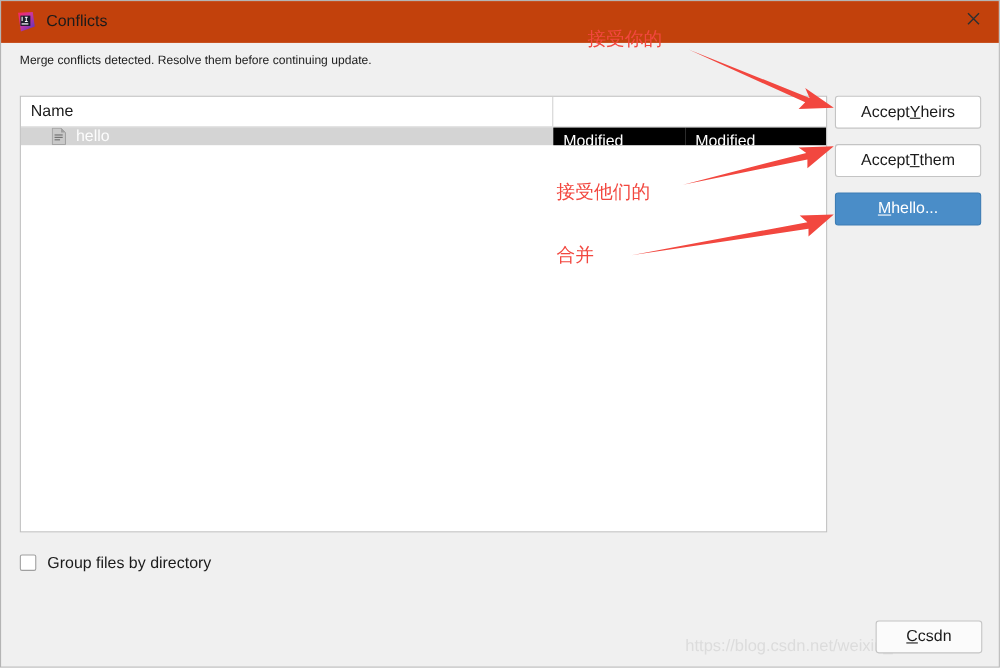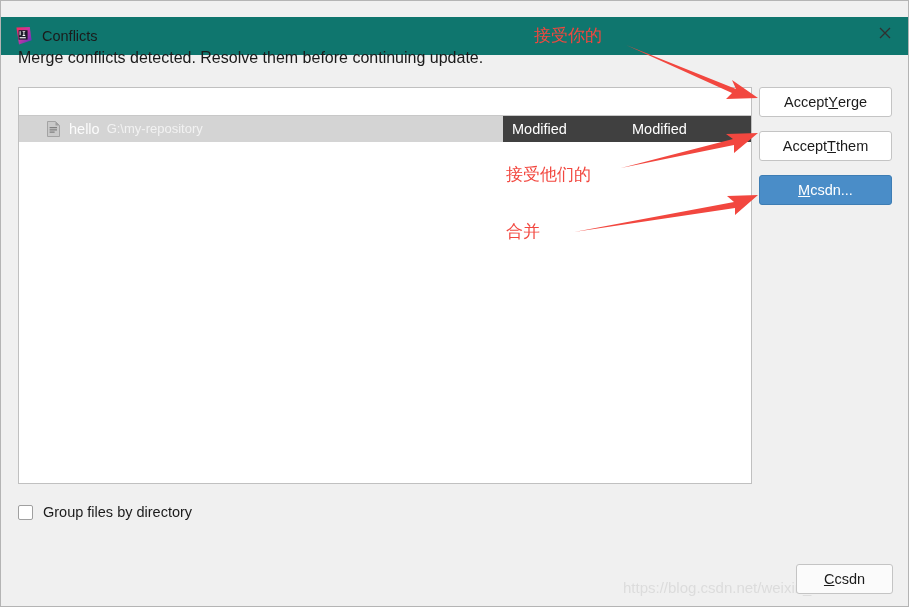--- a/index.html
+++ b/index.html
@@ -23,22 +23,21 @@
     left: 0; top: 0;
     width: 909px; height: 607px;
     background: #f0f0f0;
     border: 1px solid #b4b4b4;
     box-sizing: border-box;
   }
   .titlebar {
     position: absolute;
     left: 0; top: 0;
     width: 100%; height: 38px;
-    background: #0f766e;
-    margin-top: 16px;
+    background: #c2410c;
   }
   .app-icon {
     position: absolute;
     left: 12px; top: 9px;
     width: 20px; height: 20px;
   }
   .title-text {
     position: absolute;
     left: 41px; top: 9px;
     font-size: 14.5px;
@@ -54,21 +53,21 @@
     align-items: center;
     justify-content: center;
     cursor: default;
   }
   .close-x svg { display: block; }
 
   
   .subtitle {
     position: absolute;
     left: 17px; top: 48px;
-    font-size: 16px;
+    font-size: 11px;
     color: #1b1b1b;
     white-space: nowrap;
   }
 
   
   .table-wrap {
     position: absolute;
     left: 17px; top: 86px;
     width: 734px; height: 397px;
     border: 1px solid #c0c0c0;
@@ -91,42 +90,42 @@
     box-sizing: border-box;
     white-space: nowrap;
     overflow: hidden;
   }
   .th.col-name  { width: 484px; border-right: 1px solid #d4d4d4; }
   .th.col-yours { width: 120px; border-right: 1px solid #d4d4d4; }
   .th.col-theirs{ width: 128px; }
 
   .trow {
     display: flex;
-    height: 26px;
+    height: 16px;
     background: #d4d4d4;
   }
   .td {
     font-size: 14.5px;
     line-height: 26px;
     box-sizing: border-box;
     white-space: nowrap;
     overflow: hidden;
   }
   .td.col-name {
     width: 484px;
     display: flex;
     align-items: center;
     padding-left: 28px;
     color: #fafafa;
   }
   .file-icon { width: 13px; height: 16px; margin-right: 9px; flex: none; }
   .fname { color: #fcfcfc; font-size: 14.5px; }
   .fpath { color: #f2f2f2; font-size: 13px; margin-left: 7px; }
   .td.col-yours, .td.col-theirs {
-    background: #404040;
+    background: #000000;
     color: #ffffff;
     padding-left: 9px;
   }
   .td.col-yours { width: 120px; }
   .td.col-theirs{ width: 128px; }
 
   
   .btn {
     position: absolute;
     width: 133px; height: 30px;
@@ -151,21 +150,21 @@
     border: 1px solid #3d7db4;
     color: #ffffff;
   }
   .mn { text-decoration: underline; }
 
   
   .cbrow {
     position: absolute;
     left: 17px; top: 503px;
     display: flex;
-    align-items: center;
+    align-items: flex-start;
   }
   .cbox {
     width: 15px; height: 15px;
     border: 1px solid #a0a0a0;
     background: #ffffff;
     border-radius: 2px;
     box-sizing: border-box;
     cursor: default;
   }
   .cblabel {
@@ -253,54 +252,54 @@
       <svg width="12" height="12" viewBox="0 0 12 12">
         <path d="M1 1 L11 11 M11 1 L1 11" stroke="#303030" stroke-width="1.3" fill="none"></path>
       </svg>
     </div>
   </div>
 
   <div class="subtitle">Merge conflicts detected. Resolve them before continuing update.</div>
 
   <div class="table-wrap">
     <div class="thead">
+      <div class="th col-name">Name</div>
     </div>
     <div class="trow">
       <div class="td col-name">
         <svg class="file-icon" viewBox="0 0 13 16">
           <path d="M0.5 0.5 H8.5 L12.5 4.5 V15.5 H0.5 Z" fill="#c9c9c9" stroke="#9e9e9e" stroke-width="0.9"></path>
           <path d="M8.5 0.5 L12.5 4.5 H8.5 Z" fill="#9e9e9e"></path>
           <rect x="2.6" y="6.2" width="7.4" height="1" fill="#6e6e6e"></rect>
           <rect x="2.6" y="8.4" width="7.4" height="1" fill="#6e6e6e"></rect>
           <rect x="2.6" y="10.6" width="5.0" height="1" fill="#6e6e6e"></rect>
         </svg>
         <span class="fname">hello</span>
-        <span class="fpath">G:\my-repository</span>
       </div>
       <div class="td col-yours">Modified</div>
       <div class="td col-theirs">Modified</div>
     </div>
   </div>
 
   <div class="btn btn-yours">
     <span>Accept </span>
       <span class="mn">Y</span>
-      <span>erge</span>
+      <span>heirs</span>
   </div>
 
   <div class="btn btn-theirs">
     <span>Accept </span>
       <span class="mn">T</span>
       <span>them</span>
   </div>
 
   <div class="btn btn-merge">
     <span></span>
       <span class="mn">M</span>
-      <span>csdn...</span>
+      <span>hello...</span>
   </div>
 
   <div class="cbrow">
     <div class="cbox"></div>
     <div class="cblabel">Group files by directory</div>
   </div>
 
   <div class="watermark">https://blog.csdn.net/weixin_45088998</div>
 
   <div class="btn-close">

